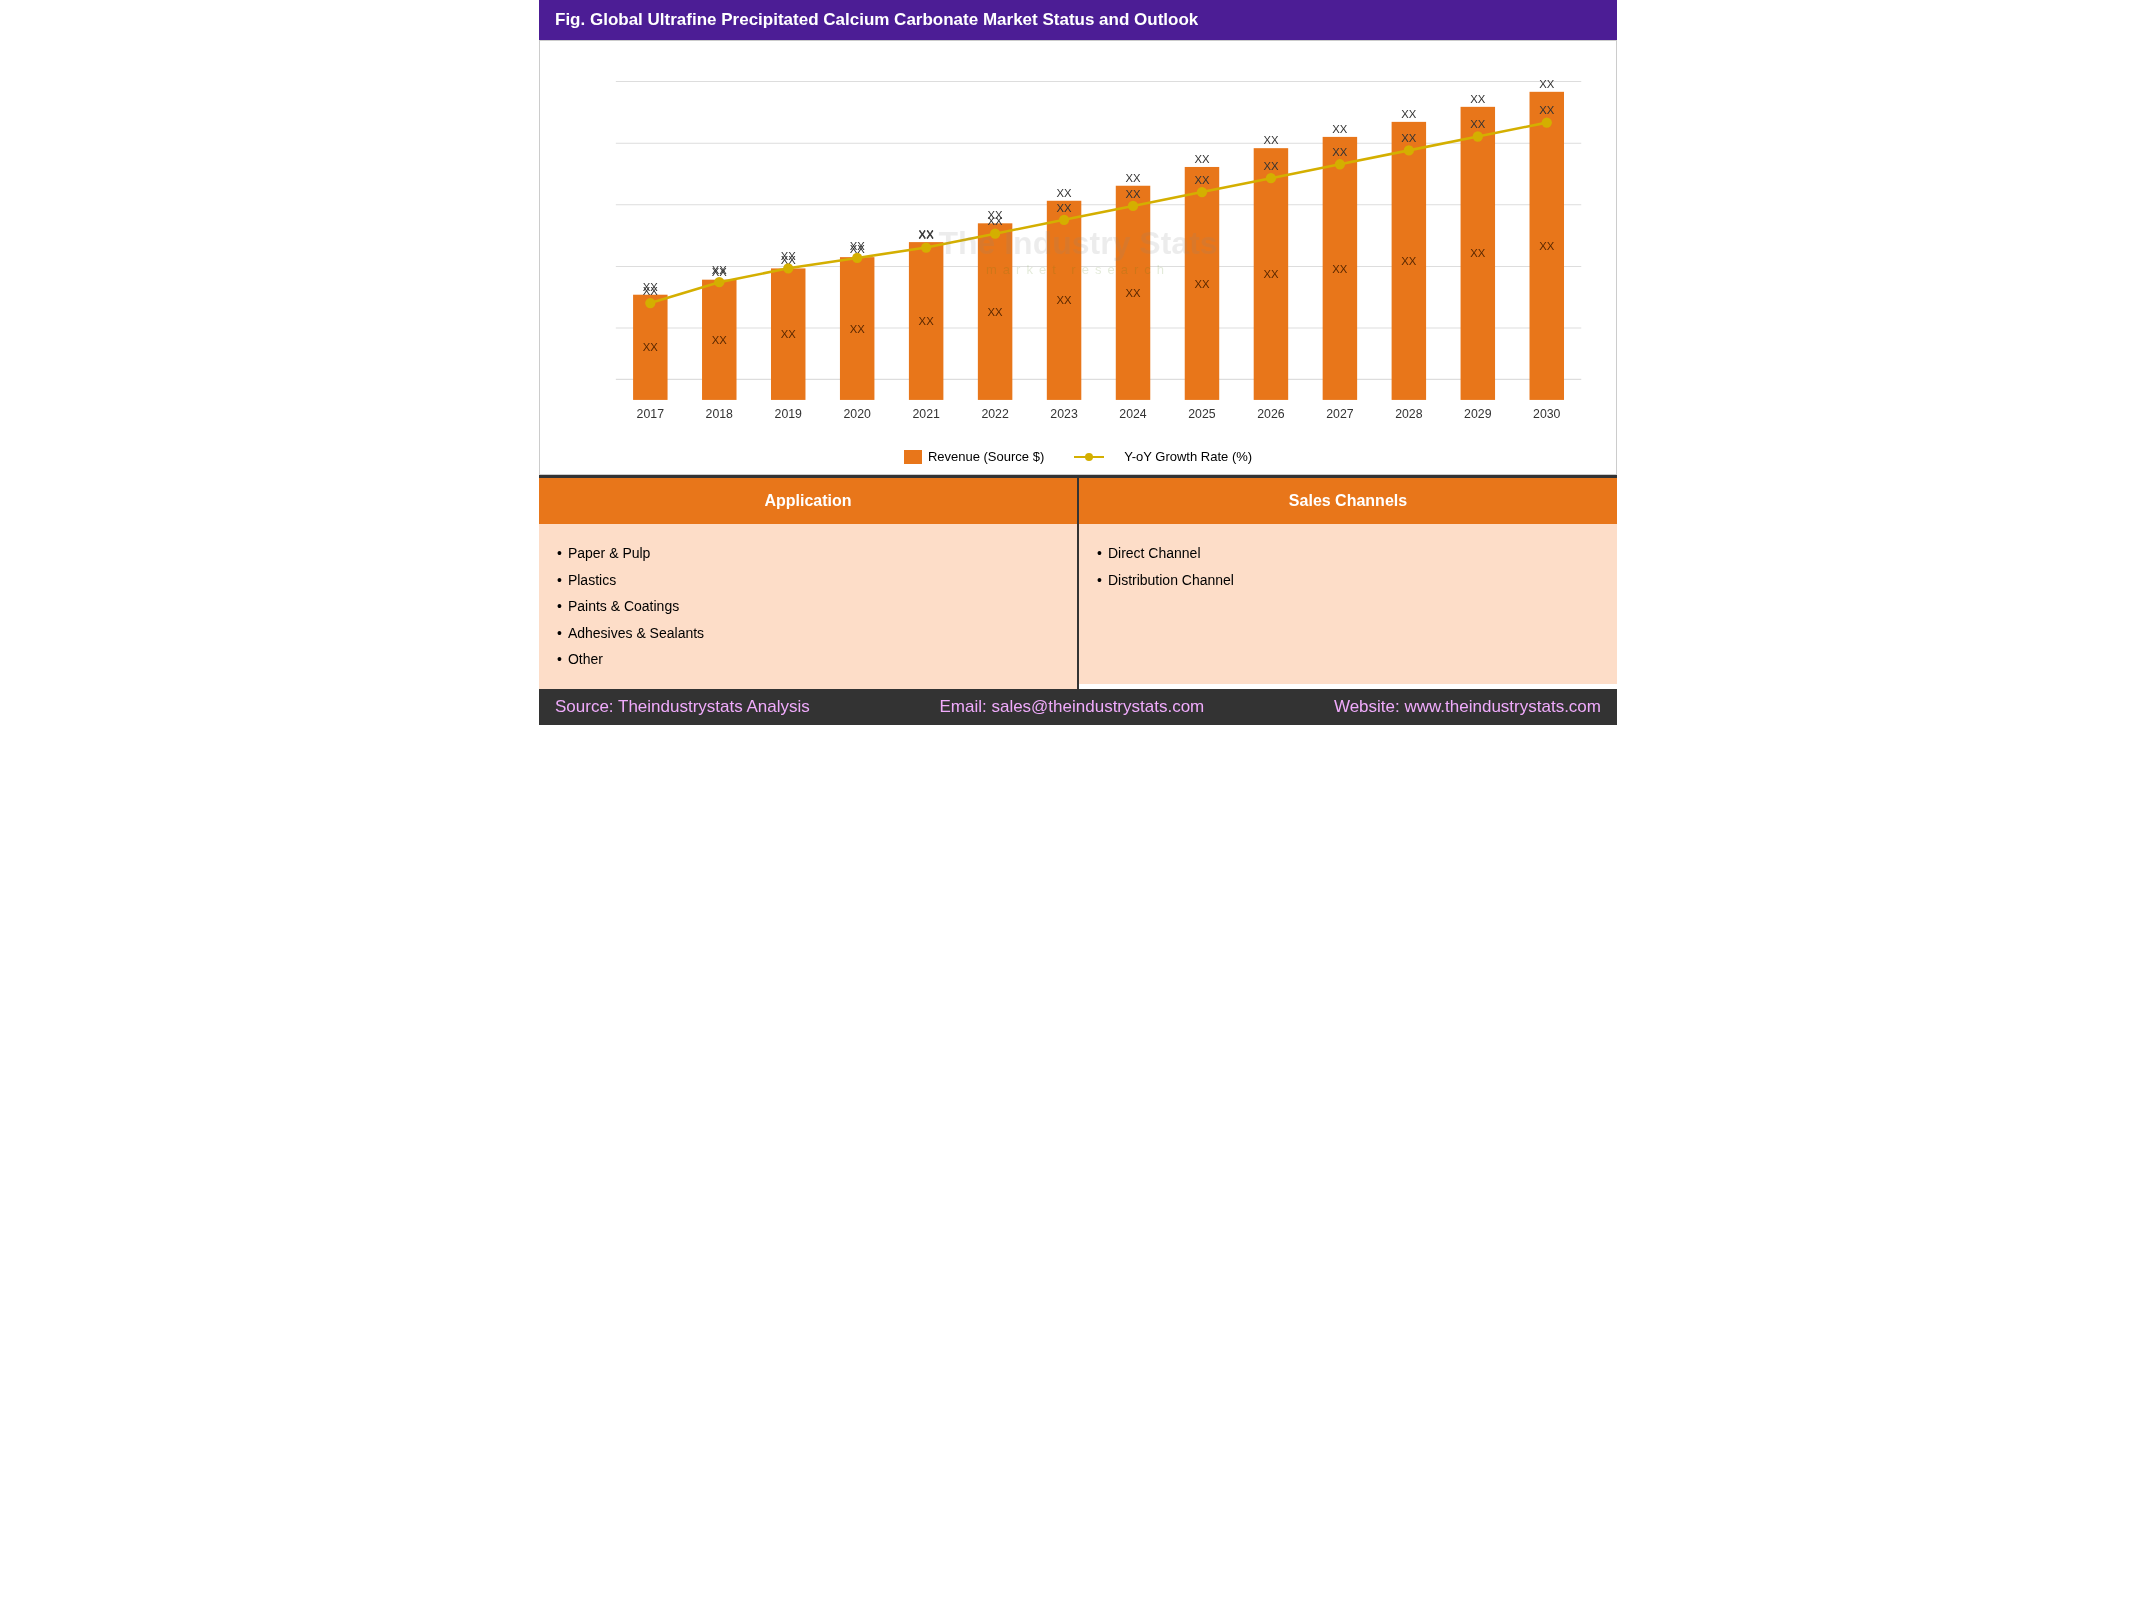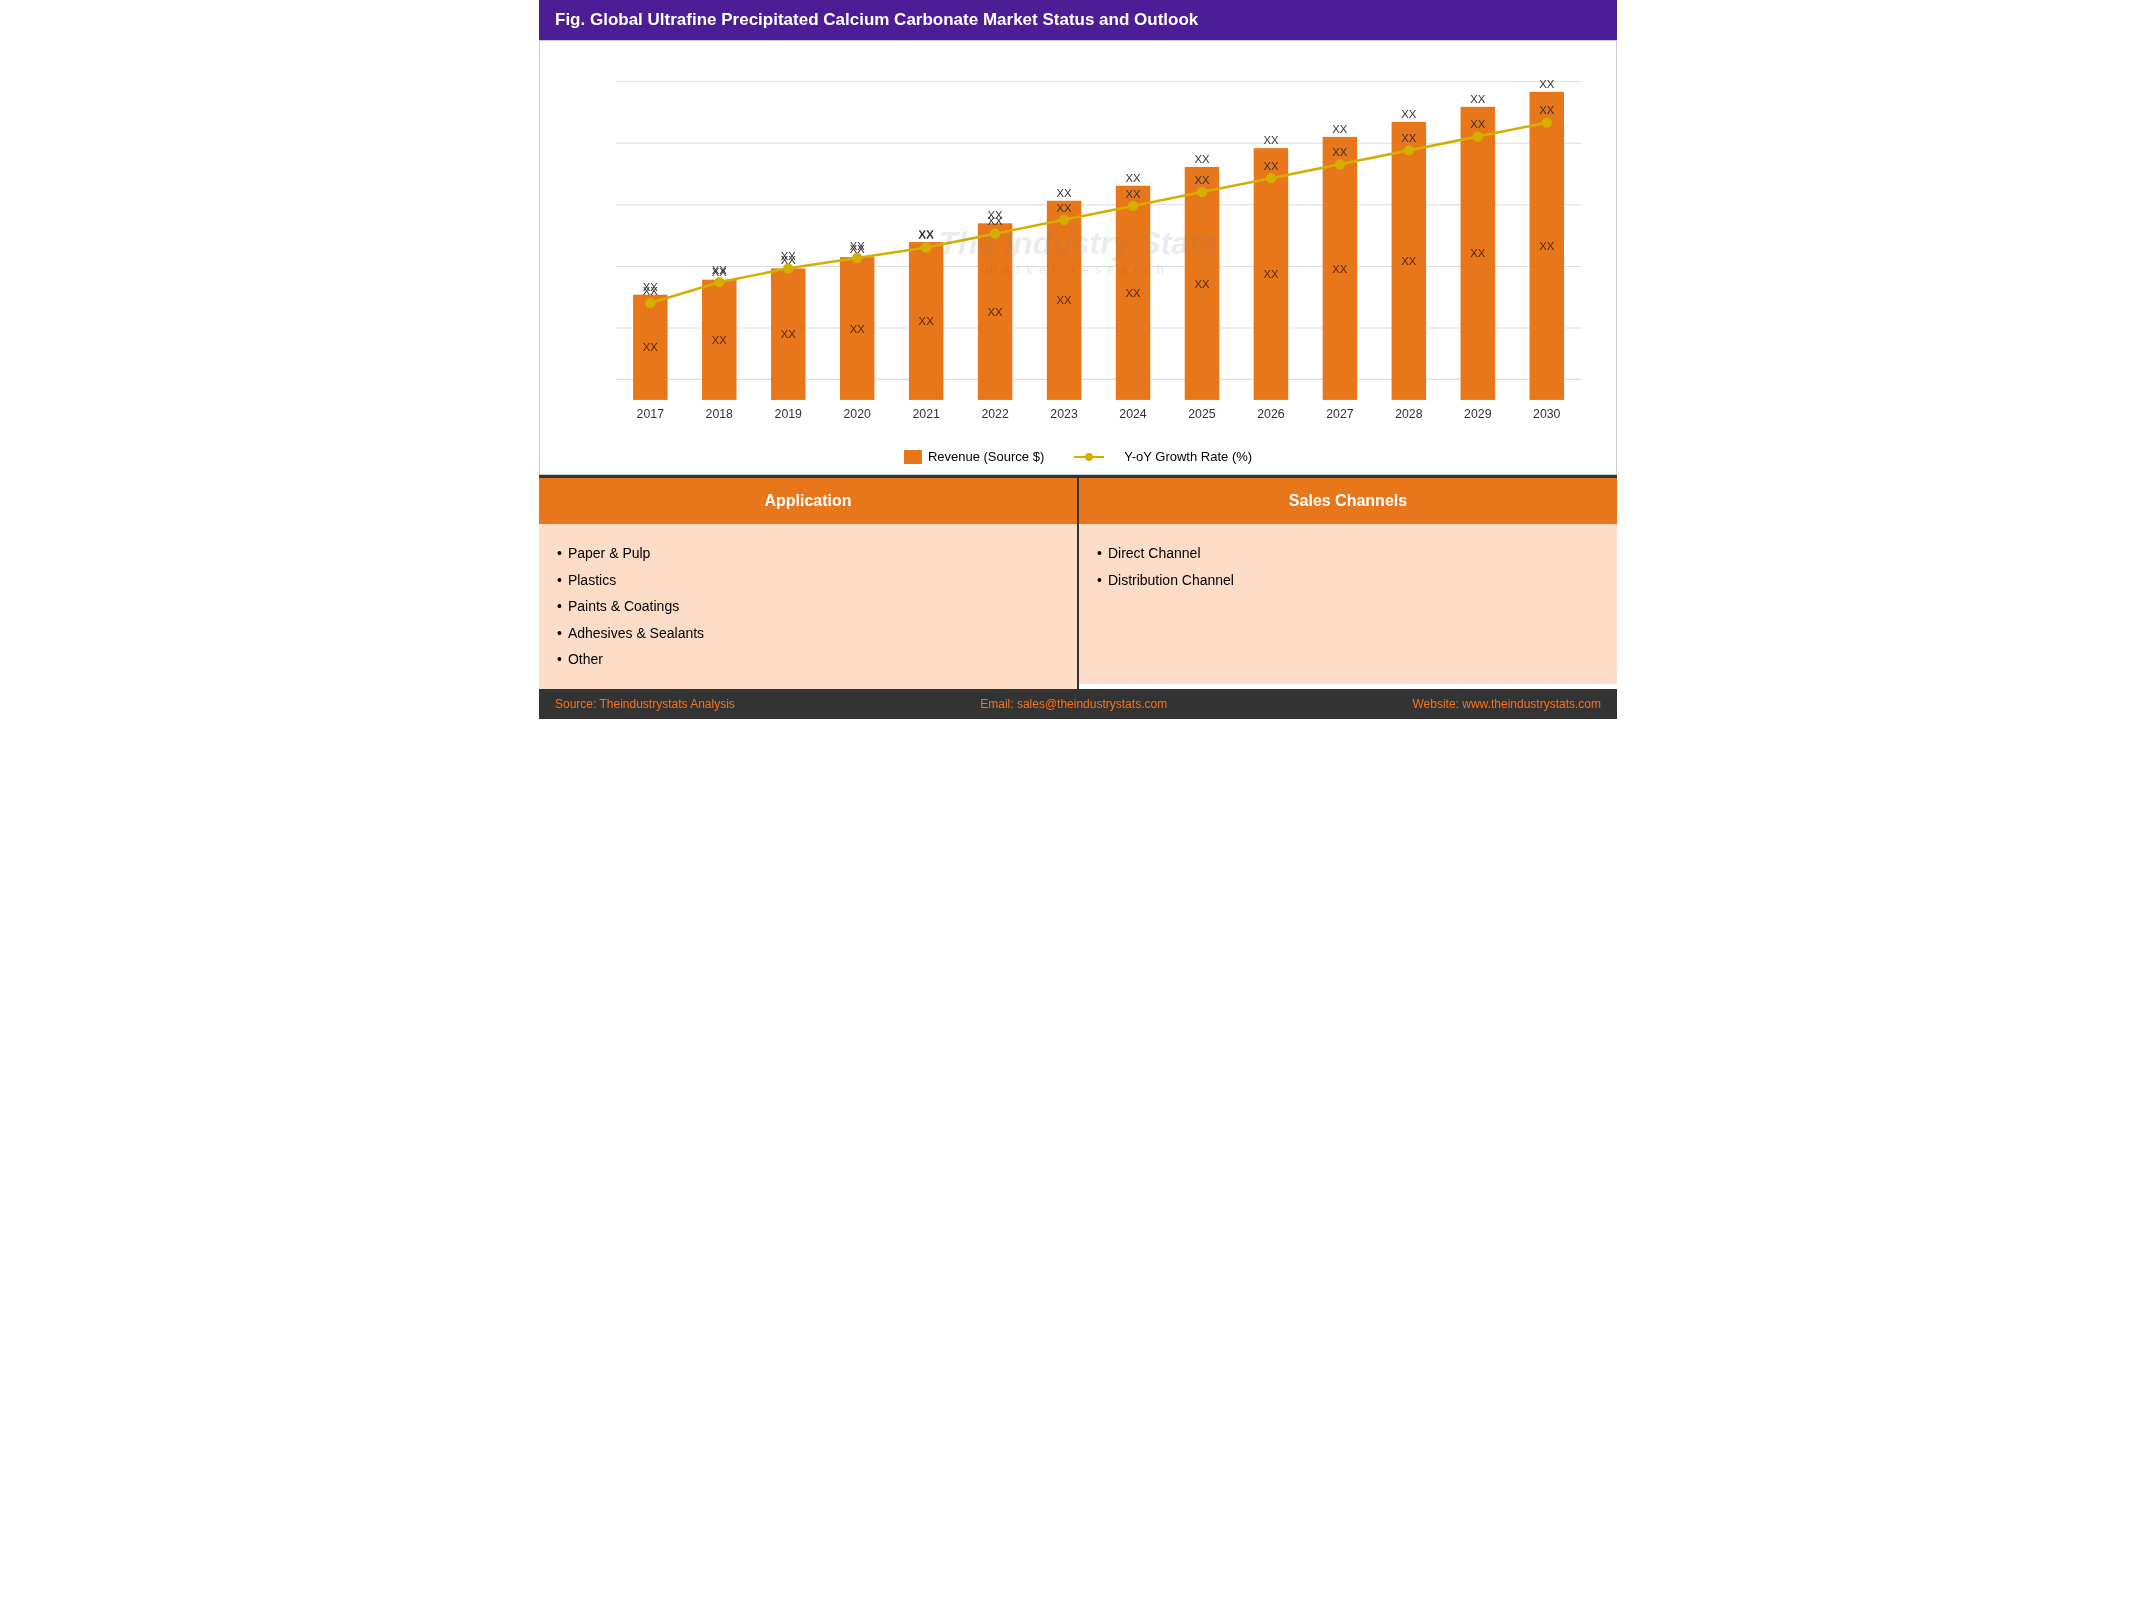--- a/index.html
+++ b/index.html
@@ -102,45 +102,44 @@
       padding: 0;
     }
 
     .col-body ul li::before {
       content: "•";
       margin-right: 6px;
     }
 
     .footer {
       background: #333;
-      color: #f97316;
+      color: #f0abfc;
       display: flex;
       justify-content: space-between;
       padding: 8px 16px;
-      font-size: 12px;
+      font-size: 17px;
       gap: 8px;
     }
 
     .watermark {
       position: absolute;
       top: 50%;
       left: 50%;
       transform: translate(-50%, -50%);
       opacity: 0.15;
       text-align: center;
       pointer-events: none;
       z-index: 10;
     }
 
     .watermark-text {
       font-size: 32px;
       font-weight: bold;
       color: #888;
       white-space: nowrap;
-      font-style: italic;
     }
 
     .watermark-sub {
       font-size: 13px;
       color: #4d7c0f;
       letter-spacing: 6px;
     }
   </style>
 </head>
 <body>

